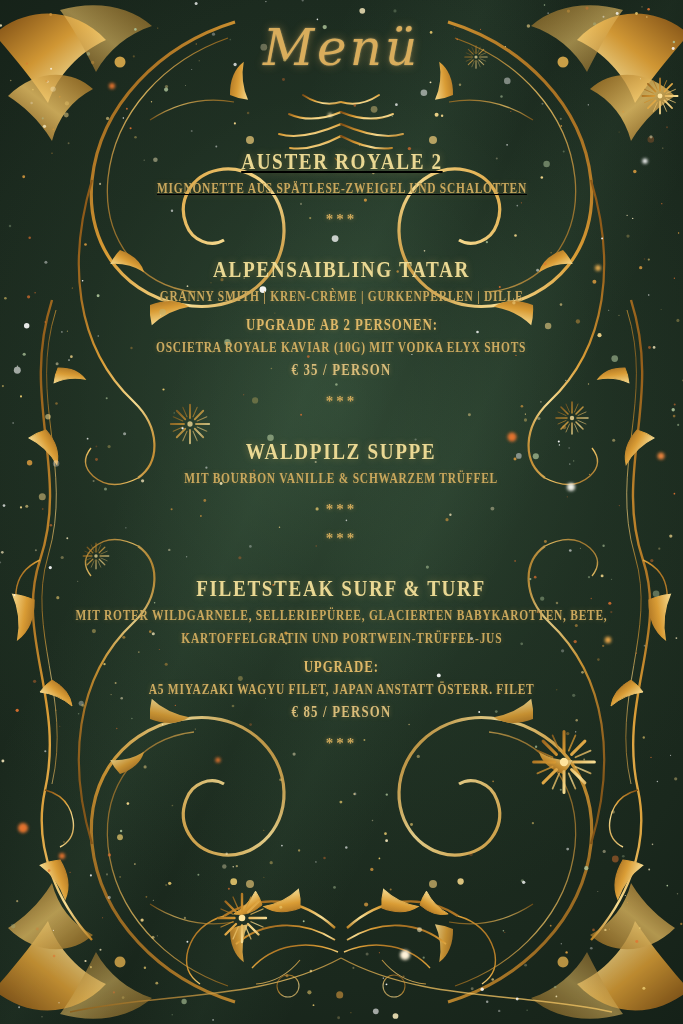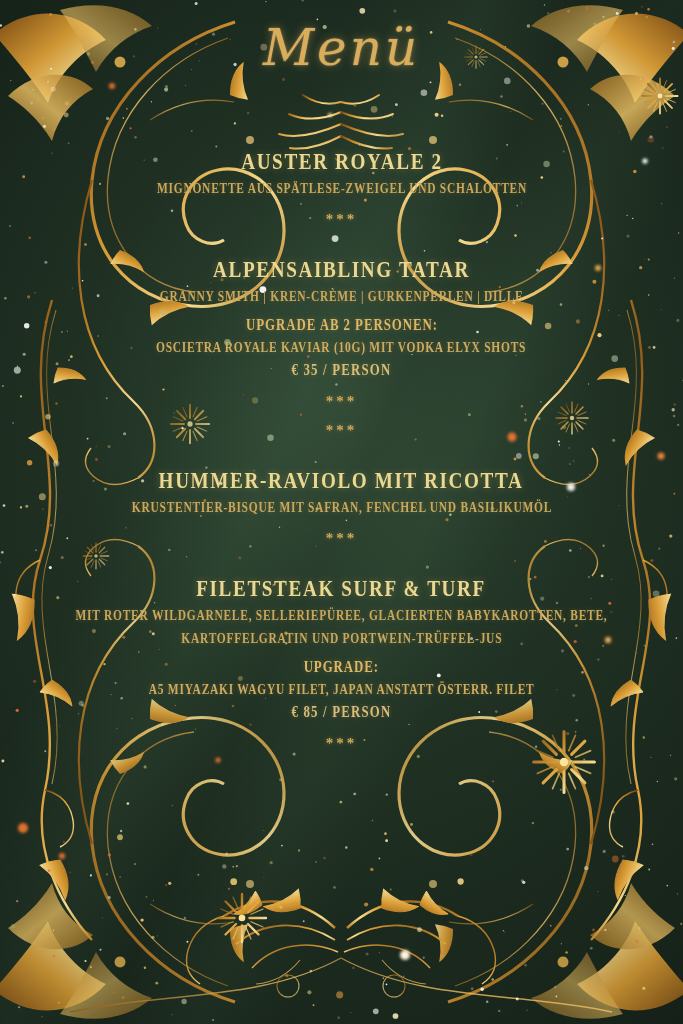--- a/index.html
+++ b/index.html
@@ -53,21 +53,21 @@
   .price{
     margin:1px 0 0 0;font-weight:700;font-size:16px;line-height:22px;letter-spacing:1.5px;
     color:#d8bc79;transform:scaleX(.8);transform-origin:center;white-space:nowrap;
     text-shadow:0 0 6px rgba(210,170,90,.35);
   }
   .sep{
     margin:13px 0 2px 0;font-weight:700;font-size:15px;line-height:14px;letter-spacing:3px;
     color:#cfa95a;text-shadow:0 0 5px rgba(210,170,90,.4);
   }
   .item{display:flex;flex-direction:column;align-items:center;margin-top:20px;}
-  .item.first{margin-top:0;}
+  .item.first{margin-top:0;text-decoration:underline;}
 </style>
 </head>
 <body>
 
 <div class="stage">
   <div class="rays"></div>
 
   <svg class="ornaments" width="683" height="1024" viewBox="0 0 683 1024">
     <defs>
       <linearGradient id="gl" x1="0" y1="0" x2="1" y2="1">
@@ -701,26 +701,26 @@
 
     <section class="item">
       <h2 class="dish">ALPENSAIBLING TATAR</h2>
       <p class="desc">GRANNY SMITH | KREN-CRÈME | GURKENPERLEN | DILLE</p>
       <p class="upg-label">UPGRADE AB 2 PERSONEN:</p>
       <p class="upg-desc">OSCIETRA ROYALE KAVIAR (10G) MIT VODKA ELYX SHOTS</p>
       <p class="price">€ 35 / PERSON</p>
     </section>
     <div class="sep">***</div>
 
+    <section class="item">
+      <h2 class="dish">WALDPILZ SUPPE</h2>
+      <p class="desc">MIT BOURBON VANILLE &amp; SCHWARZEM TRÜFFEL</p>
+    </section>
     <div class="sep">***</div>
 
-    <section class="item">
-      <h2 class="dish">HUMMER-RAVIOLO MIT RICOTTA</h2>
-      <p class="desc">KRUSTENTIER-BISQUE MIT SAFRAN, FENCHEL UND BASILIKUMÖL</p>
-    </section>
     <div class="sep">***</div>
 
     <section class="item">
       <h2 class="dish">FILETSTEAK SURF &amp; TURF</h2>
       <p class="desc">MIT ROTER WILDGARNELE, SELLERIEPÜREE, GLACIERTEN BABYKAROTTEN, BETE,</p>
       <p class="desc">KARTOFFELGRATIN UND PORTWEIN-TRÜFFEL-JUS</p>
       <p class="upg-label">UPGRADE:</p>
       <p class="upg-desc">A5 MIYAZAKI WAGYU FILET, JAPAN ANSTATT ÖSTERR. FILET</p>
       <p class="price">€ 85 / PERSON</p>
     </section>

